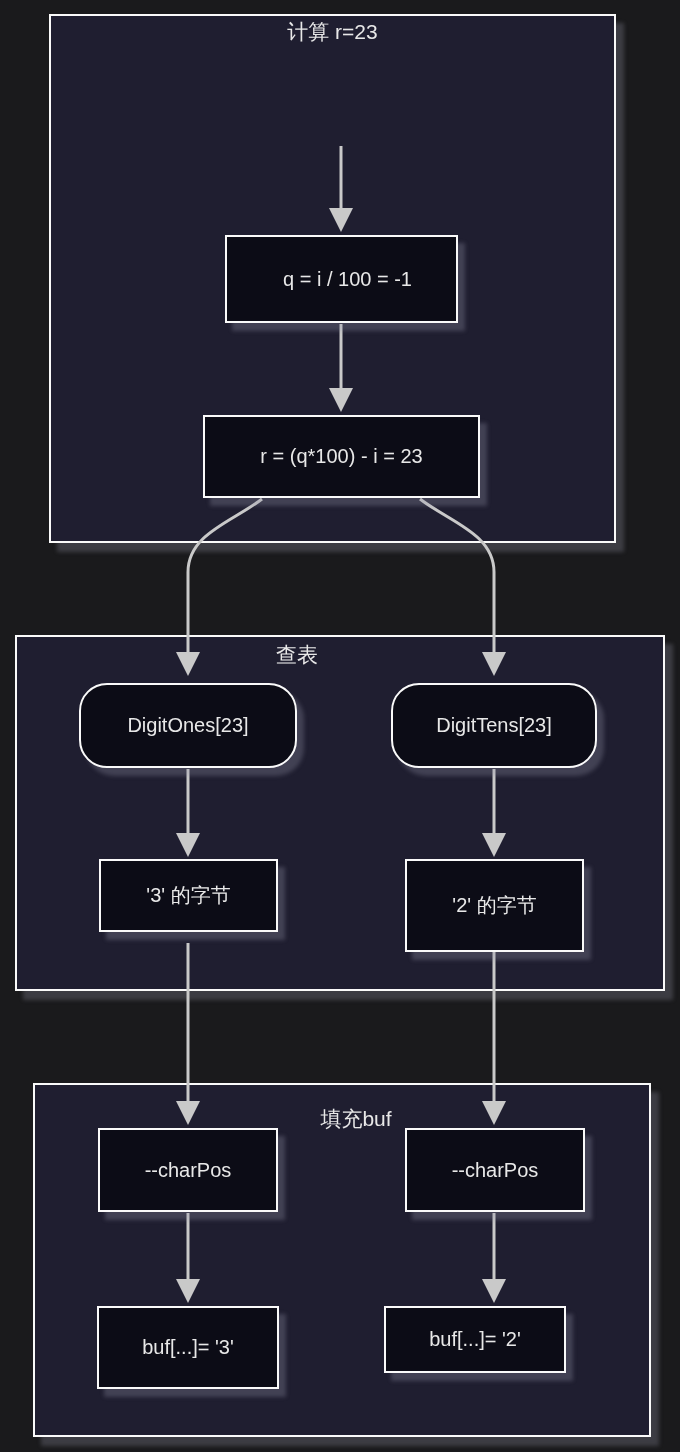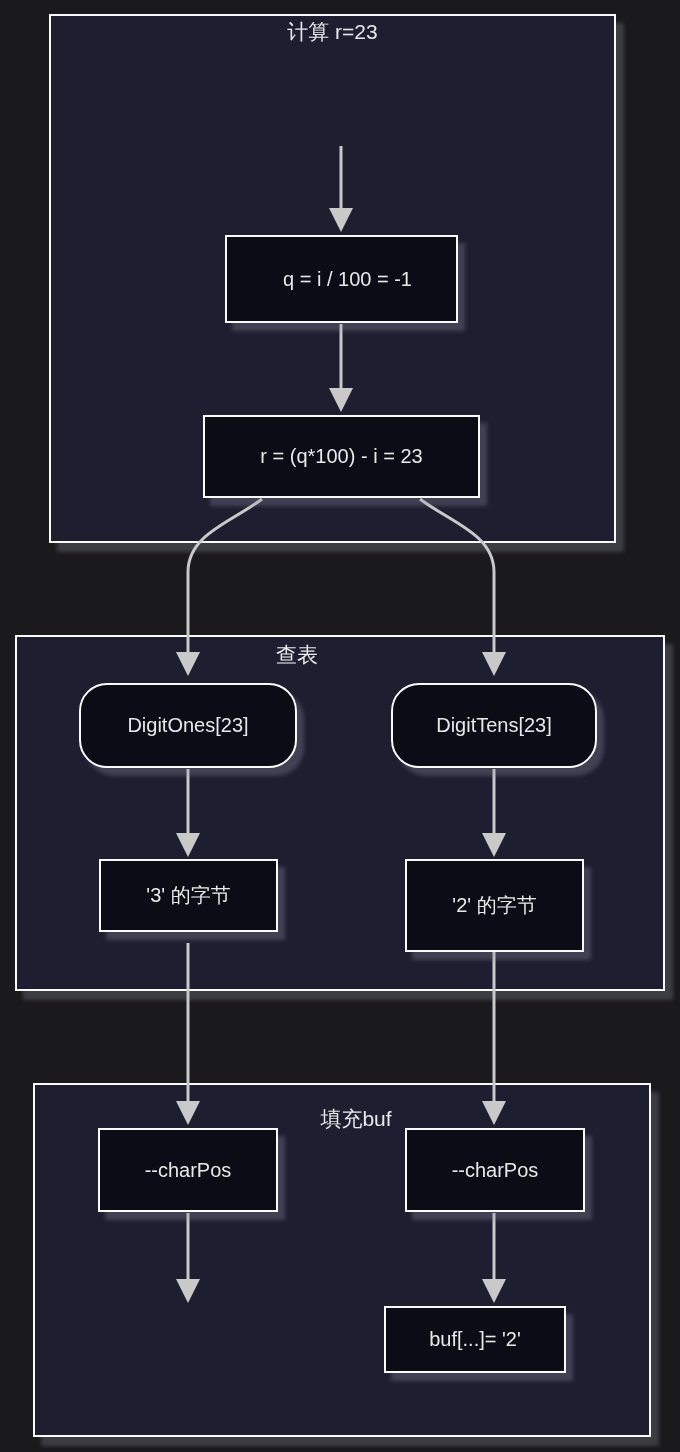--- a/index.html
+++ b/index.html
@@ -105,16 +105,17 @@
   <div class="node rounded" style="left:391px; top:683px; width:206px; height:85px;">DigitTens[23]</div>
 
   <div class="node" style="left:99px; top:859px; width:179px; height:73px;">'3' 的字节</div>
 
   <div class="node" style="left:405px; top:859px; width:179px; height:93px;">'2' 的字节</div>
 
   <div class="node" style="left:98px; top:1128px; width:180px; height:84px;">--charPos</div>
 
   <div class="node" style="left:405px; top:1128px; width:180px; height:84px;">--charPos</div>
 
+  <div class="node" style="left:97px; top:1306px; width:182px; height:83px;">buf[...]= '3'</div>
 
   <div class="node" style="left:384px; top:1306px; width:182px; height:67px;">buf[...]= '2'</div>
 
 </div>
 
 </body></html>

